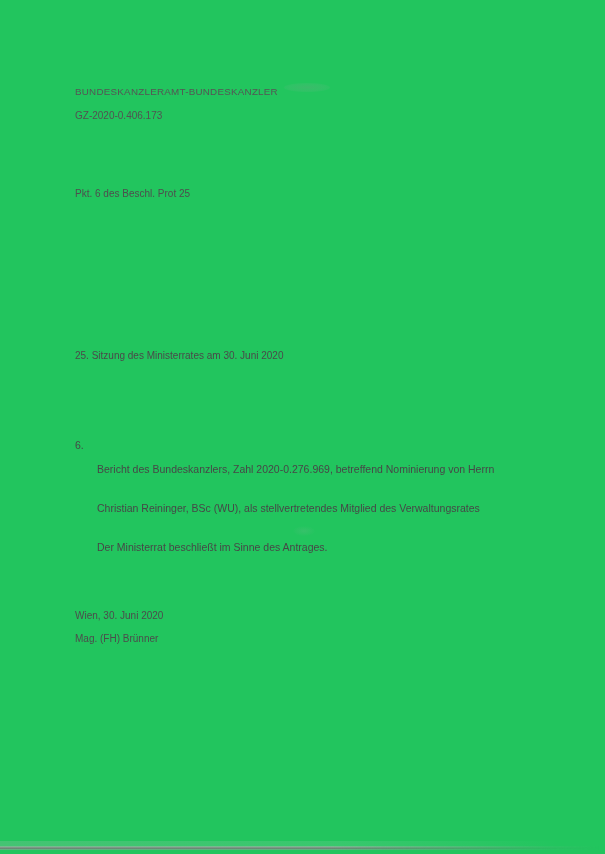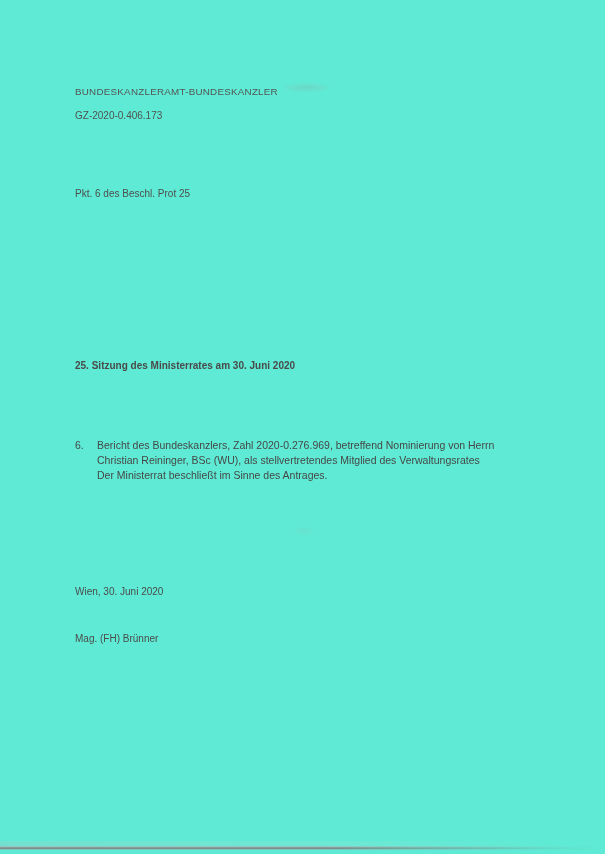--- a/index.html
+++ b/index.html
@@ -4,21 +4,21 @@
 <style>
   html, body {
     margin: 0;
     padding: 0;
     background: #ffffff;
   }
   .page {
     position: relative;
     width: 605px;
     height: 854px;
-    background: #5eead4;
+    background: #22c55e;
     overflow: hidden;
     font-family: "Liberation Sans", sans-serif;
     color: #4a4a4a;
   }
   .txt {
     position: absolute;
     left: 75px;
     font-size: 10px;
     line-height: 15px;
     white-space: nowrap;
@@ -31,46 +31,46 @@
   }
   .gz {
     top: 108px;
     color: #525252;
   }
   .pkt {
     top: 186px;
     color: #4e4e4e;
   }
   .session {
-    top: 358px;
+    top: 348px;
     color: #4a4a4a;
-    font-weight: bold;
   }
   .agenda-item {
     position: absolute;
     left: 75px;
     top: 438px;
     display: flex;
     align-items: flex-start;
     font-size: 10.5px;
     line-height: 15px;
     color: #474747;
   }
   .agenda-number {
     width: 22px;
     flex: 0 0 22px;
   }
   .agenda-lines {
     width: 448px;
   }
   .agenda-lines .line {
     white-space: nowrap;
+    margin-top: 24px;
   }
   .signoff-place {
-    top: 584px;
+    top: 608px;
     color: #4c4c4c;
   }
   .signoff-name {
     top: 631px;
     color: #4c4c4c;
     text-align: right;
   }
   
   .smudge-a {
     position: absolute;

